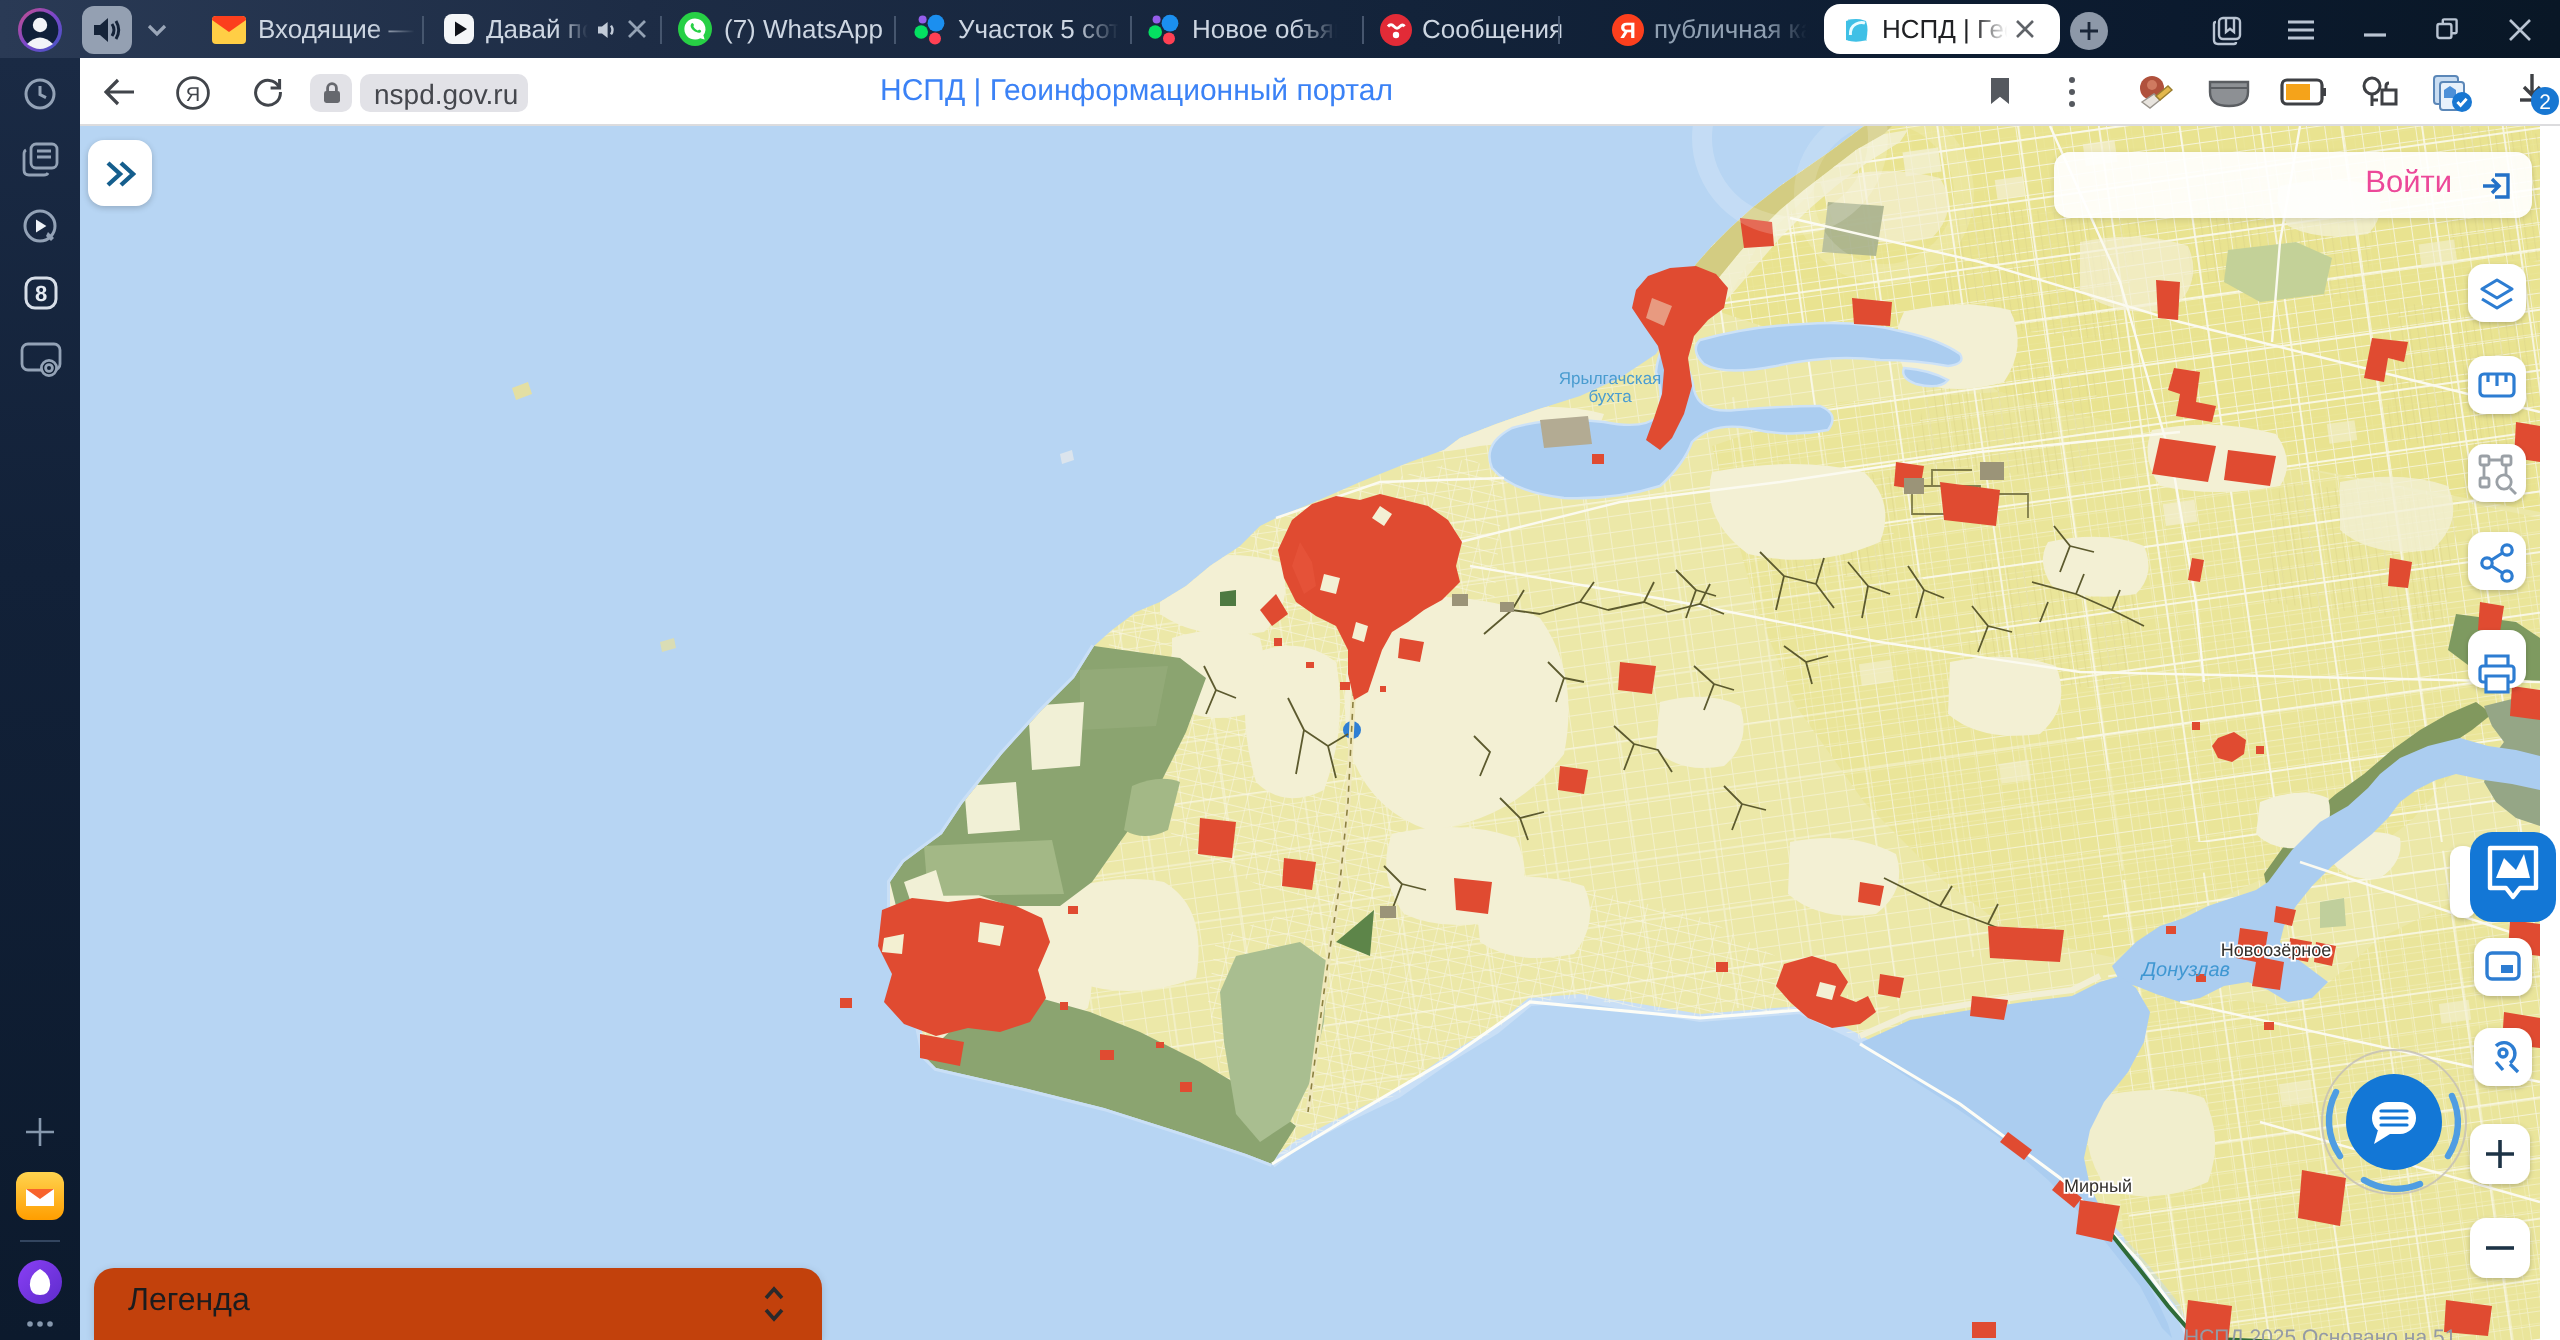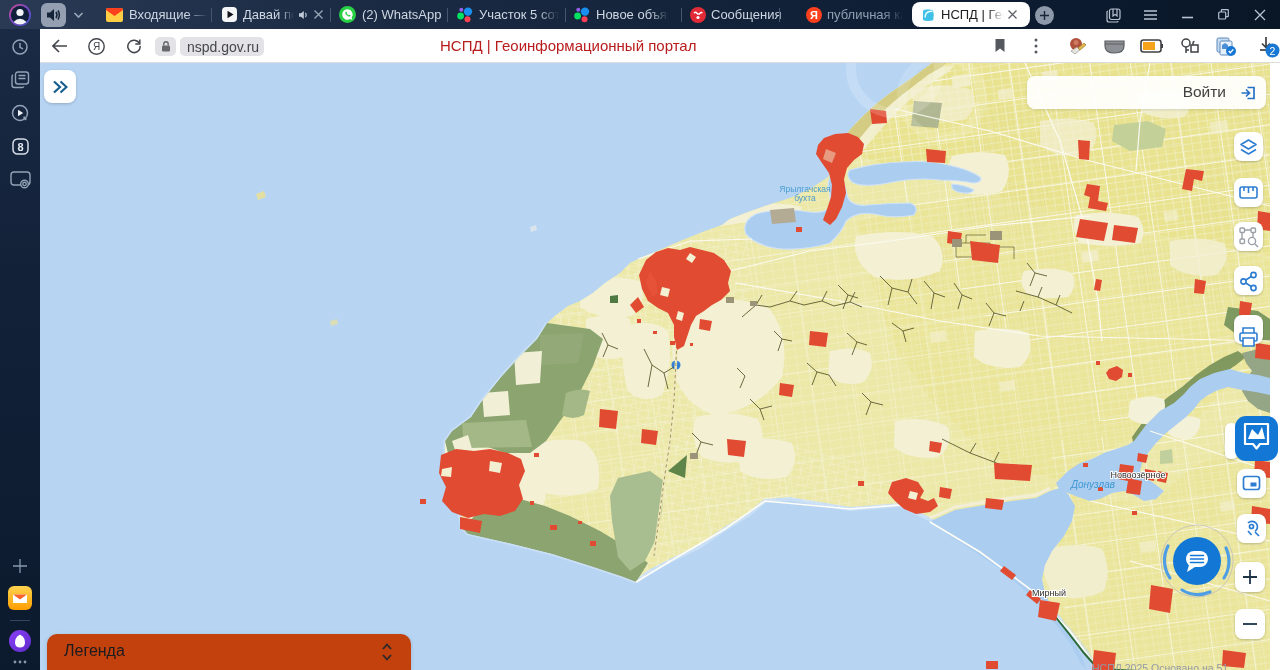--- a/index.html
+++ b/index.html
@@ -23,21 +23,21 @@
   
   #legend { position:absolute; left:47px; top:634px; width:364px; height:36px; background:#c2410c;
     border-radius:10px 10px 0 0; box-shadow:0 1px 4px rgba(0,0,0,.15); }
   #legend .t { position:absolute; left:17px; top:8px; font-size:16px; color:#1c1c1e; }
   #legend .c { position:absolute; right:18px; top:6px; font-size:13px; color:#2a2a2c; line-height:10px; text-align:center; }
   
   #loginbar { position:absolute; left:1027px; top:76px; width:239px; height:33px; background:rgba(255,255,255,.92);
     border-radius:8px; box-shadow:0 1px 3px rgba(0,0,0,.12); }
   #loginbar .wm { position:absolute; left:11px; top:4px; font-size:23px; letter-spacing:10px; color:rgba(238,236,228,.95);
     font-weight:bold; }
-  #loginbar .login { position:absolute; right:40px; top:7px; font-size:15.5px; color:#404040;text-align:center; }
+  #loginbar .login { position:absolute; right:40px; top:7px; font-size:15.5px; color:#ec4899;text-align:center; }
   
   #expand { position:absolute; left:44px; top:70px; width:32px; height:33px; background:#fff; border-radius:8px;
     box-shadow:0 1px 3px rgba(0,0,0,.2); display:flex; align-items:center; justify-content:center; }
 </style>
 </head>
 <body>
 <div id="stage">
 
   <div id="map">
   <svg width="1240" height="608" viewBox="40 62 1240 608">
@@ -357,21 +357,21 @@
     <svg style="position:absolute;left:313px;top:9px" width="11" height="11" viewBox="0 0 11 11">
       <path d="M1.5,1.5 L9.5,9.5 M9.5,1.5 L1.5,9.5" stroke="#94a2b4" stroke-width="1.4"></path>
     </svg>
     <div class="sep" style="left:330px"></div>
 
     <svg style="position:absolute;left:339px;top:6px" width="17" height="17" viewBox="0 0 17 17">
       <circle cx="8.5" cy="8.5" r="8.5" fill="#27d045"></circle>
       <path d="M8.5,3.2 a5.3,5.3 0 1 0 2.6,9.9 l2.2,.6 -.6,-2.1 a5.3,5.3 0 0 0 -4.2,-8.4 Z" fill="#fff"></path>
       <path d="M6.6,6 c.5,-.9 1,-.3 1.3,.3 c.2,.4 -.3,.8 -.1,1.1 c.5,.8 1.2,1.5 2,1.8 c.4,.1 .7,-.5 1.1,-.3 c.6,.3 1.1,.8 .3,1.3 c-1.3,.9 -4.9,-1.4 -4.9,-3.3 c0,-.3 .1,-.6 .3,-.9 Z" fill="#27d045"></path>
     </svg>
-    <span class="tabtxt" style="left:362px">(2) WhatsApp</span>
+    <span class="tabtxt" style="left:362px">(7) WhatsApp</span>
     <div class="sep" style="left:447px"></div>
 
     <svg style="position:absolute;left:457px;top:7px" width="16" height="16" viewBox="0 0 16 16">
       <circle cx="11" cy="4.6" r="4.2" fill="#1b8fef"></circle>
       <circle cx="3.6" cy="9" r="3.4" fill="#04e061"></circle>
       <circle cx="10.5" cy="12.2" r="3" fill="#ff4053"></circle>
       <circle cx="4.3" cy="2.8" r="2" fill="#965eeb"></circle>
     </svg>
     <span class="tabtxt fade" style="left:479px;width:82px">Участок 5 сот. (</span>
     <div class="sep" style="left:565px"></div>
@@ -457,21 +457,21 @@
 
     <div style="position:absolute;left:115px;top:8px;width:21px;height:19px;background:#e2e2e7;border-radius:5px"></div>
     <svg style="position:absolute;left:121px;top:12px" width="10" height="11" viewBox="0 0 10 11">
       <rect x="1" y="4.5" width="8" height="6" rx="1.2" fill="#66686e"></rect>
       <path d="M2.8,4.5 V3 A2.2,2.2 0 0 1 7.2,3 V4.5" stroke="#66686e" stroke-width="1.4" fill="none"></path>
     </svg>
 
     <div style="position:absolute;left:140px;top:8px;width:84px;height:19px;background:#e2e2e7;border-radius:5px"></div>
     <span style="position:absolute;left:147px;top:10px;font-size:14px;color:#45474d">nspd.gov.ru</span>
 
-    <span style="position:absolute;left:400px;top:8px;font-size:15px;color:#b91c1c">НСПД | Геоинформационный портал</span>
+    <span style="position:absolute;left:400px;top:8px;font-size:15px;color:#3b82f6">НСПД | Геоинформационный портал</span>
 
     <svg style="position:absolute;left:954px;top:9px" width="12" height="15" viewBox="0 0 12 15">
       <path d="M1.5,1 H10.5 V14 L6,10.4 L1.5,14 Z" fill="#55595f"></path>
     </svg>
 
     <svg style="position:absolute;left:994px;top:9px" width="4" height="16" viewBox="0 0 4 16">
       <circle cx="2" cy="2" r="1.5" fill="#55595f"></circle>
         <circle cx="2" cy="8" r="1.5" fill="#55595f"></circle>
         <circle cx="2" cy="14" r="1.5" fill="#55595f"></circle>
     </svg>

